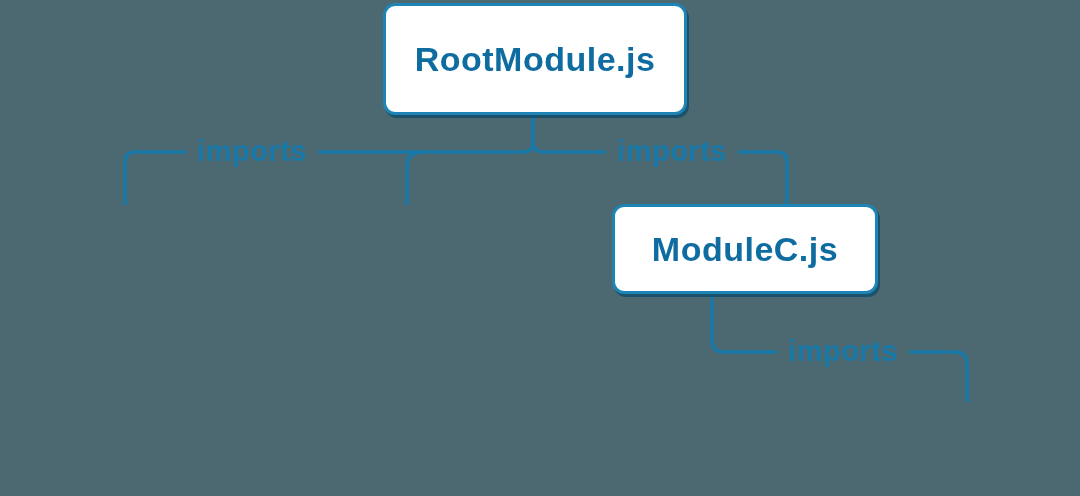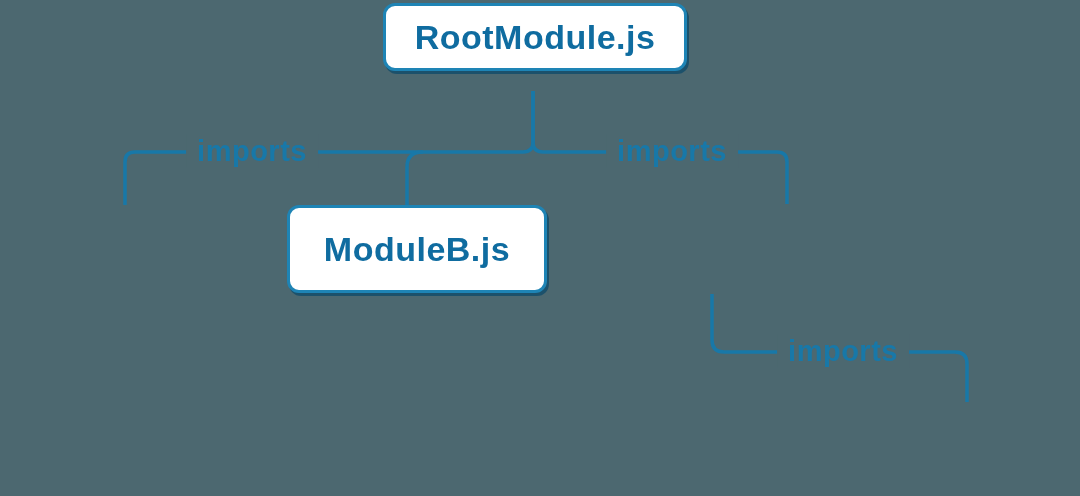--- a/index.html
+++ b/index.html
@@ -38,21 +38,21 @@
     align-items: center;
     justify-content: center;
   }
   .node .node-text {
     color: #0f6ca0;
     font-size: 34px;
     font-weight: 700;
     letter-spacing: 0.5px;
     white-space: nowrap;
   }
-  .node-root    { left: 383px; top: 3px;   width: 304px; height: 68px; }
+  .node-root    { left: 383px; top: 3px;   width: 304px; height: 112px; }
   .node-moduleA { left: 2px;   top: 205px; width: 245px; height: 90px; }
   .node-moduleB { left: 287px; top: 205px; width: 260px; height: 88px; }
   .node-moduleC { left: 612px; top: 204px; width: 266px; height: 90px; }
   .node-moduleD { left: 826px; top: 402px; width: 248px; height: 88px; }
   .edge-label {
     position: absolute;
     transform: translate(-50%, -50%);
     background: #4c6870;
     color: #1878a8;
     font-size: 29px;
@@ -83,19 +83,19 @@
 
   <span class="edge-label edge-label-right">imports</span>
 
   <span class="edge-label edge-label-bottom">imports</span>
 
   <div class="node node-root">
     <span class="node-text">RootModule.js</span>
   </div>
 
 
-  <div class="node node-moduleB">
-    <span class="node-text">ModuleB.js</span>
+
+  <div class="node node-moduleC">
+    <span class="node-text">ModuleC.js</span>
   </div>
-
 
 
 </div>
 
 </body></html>

